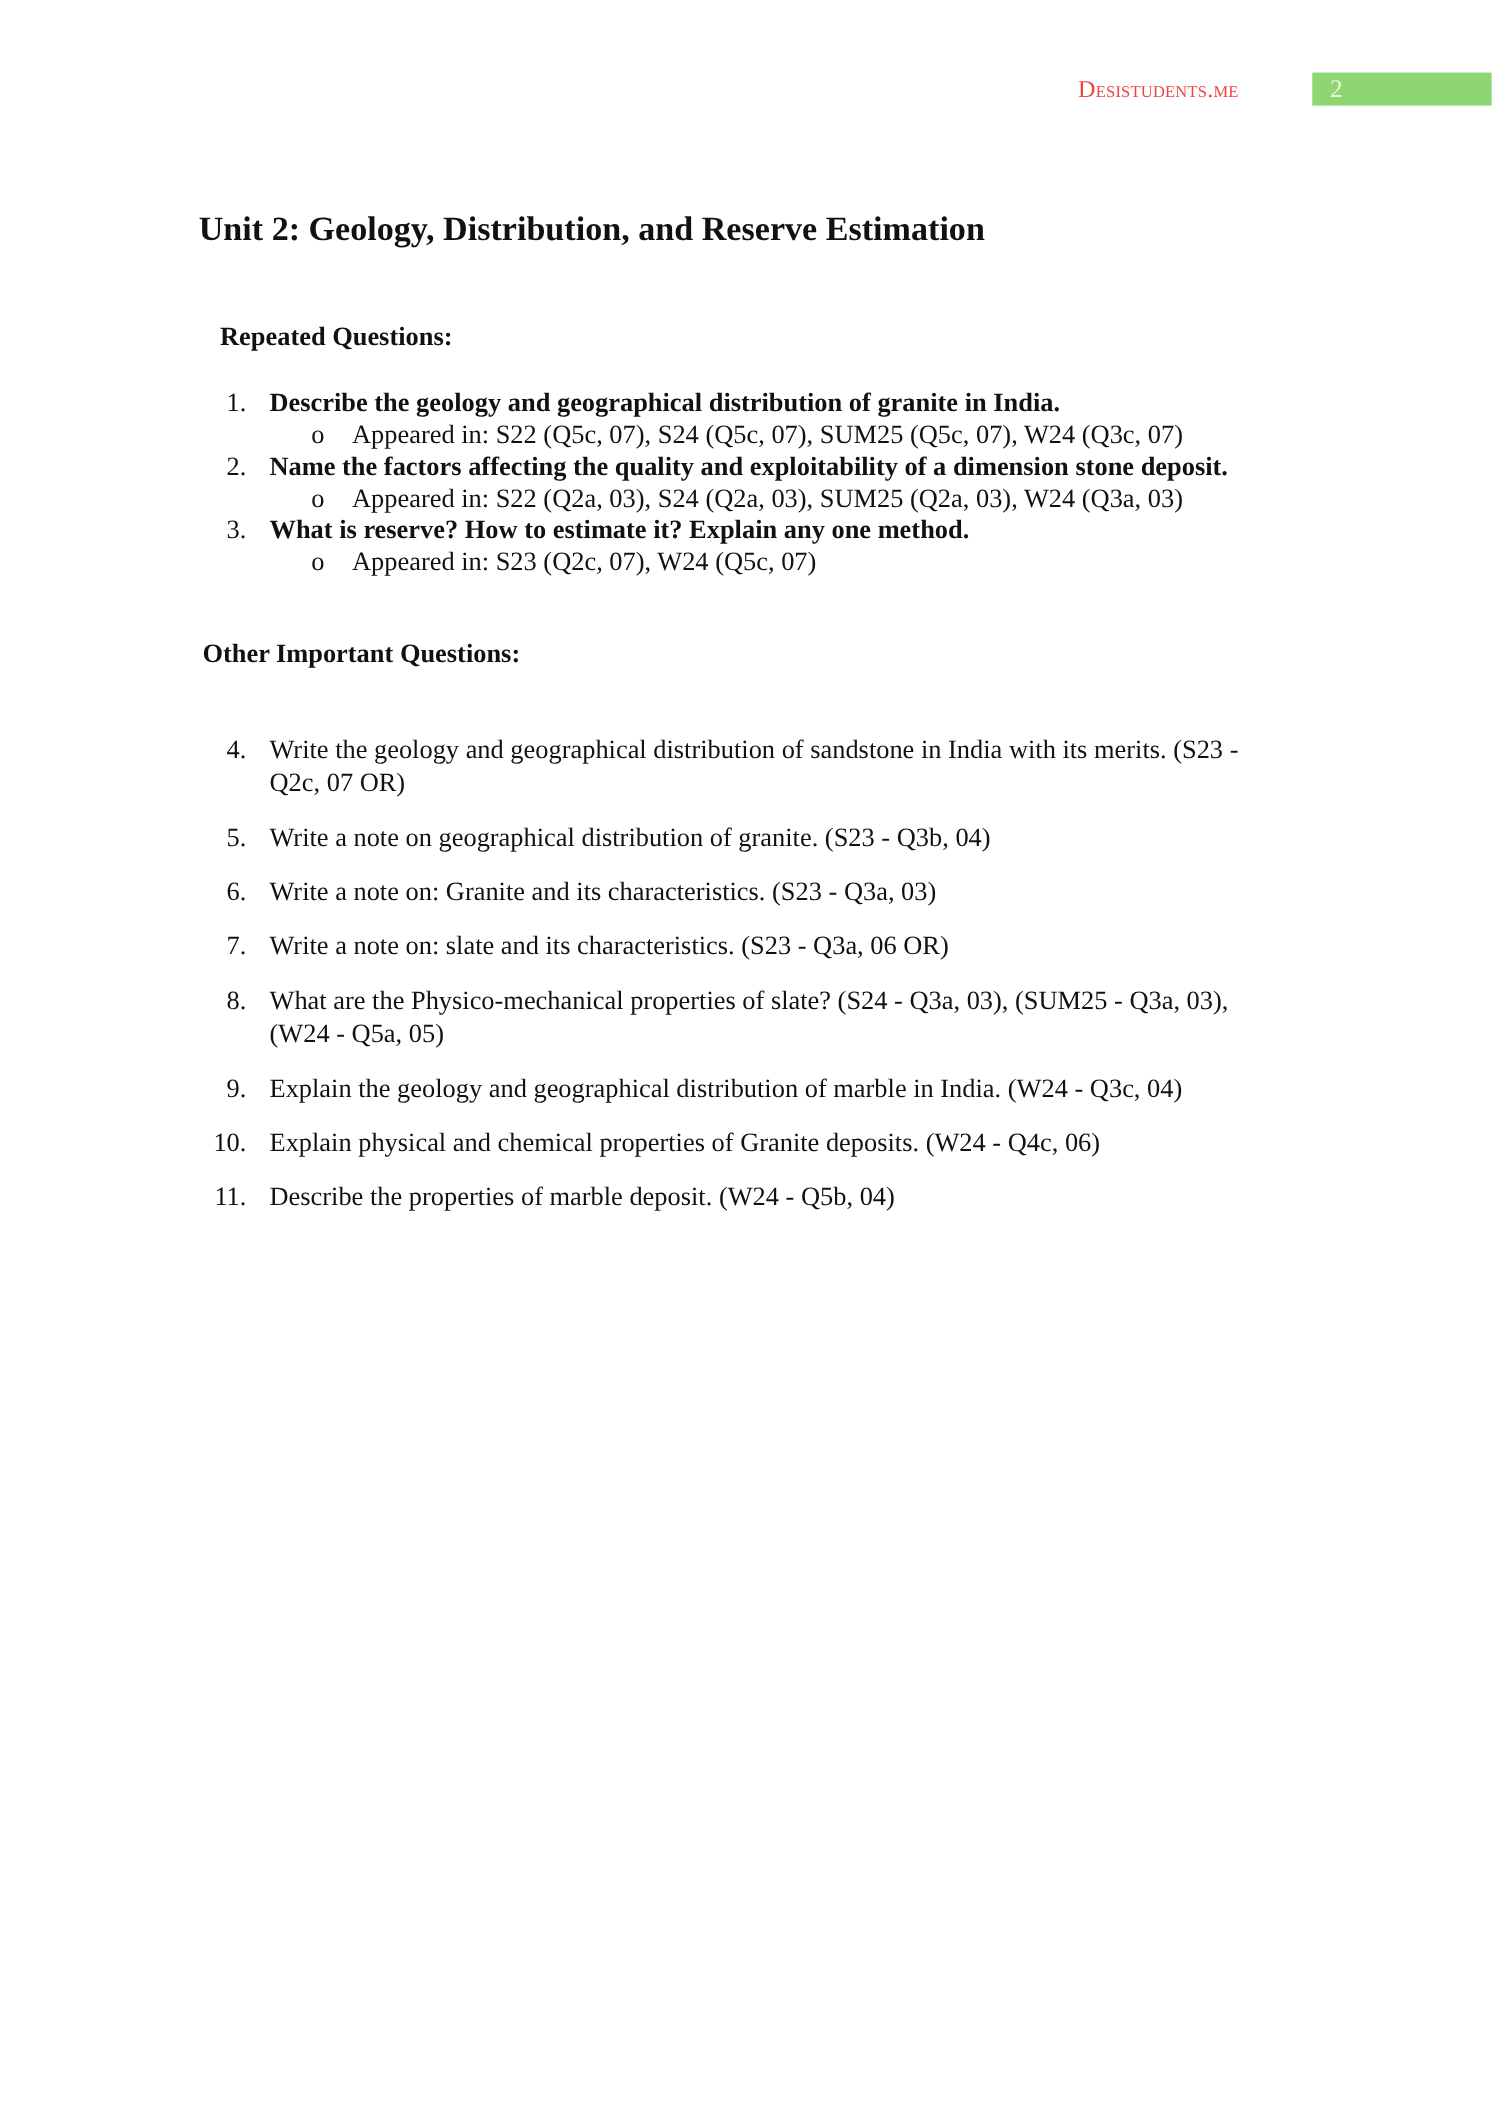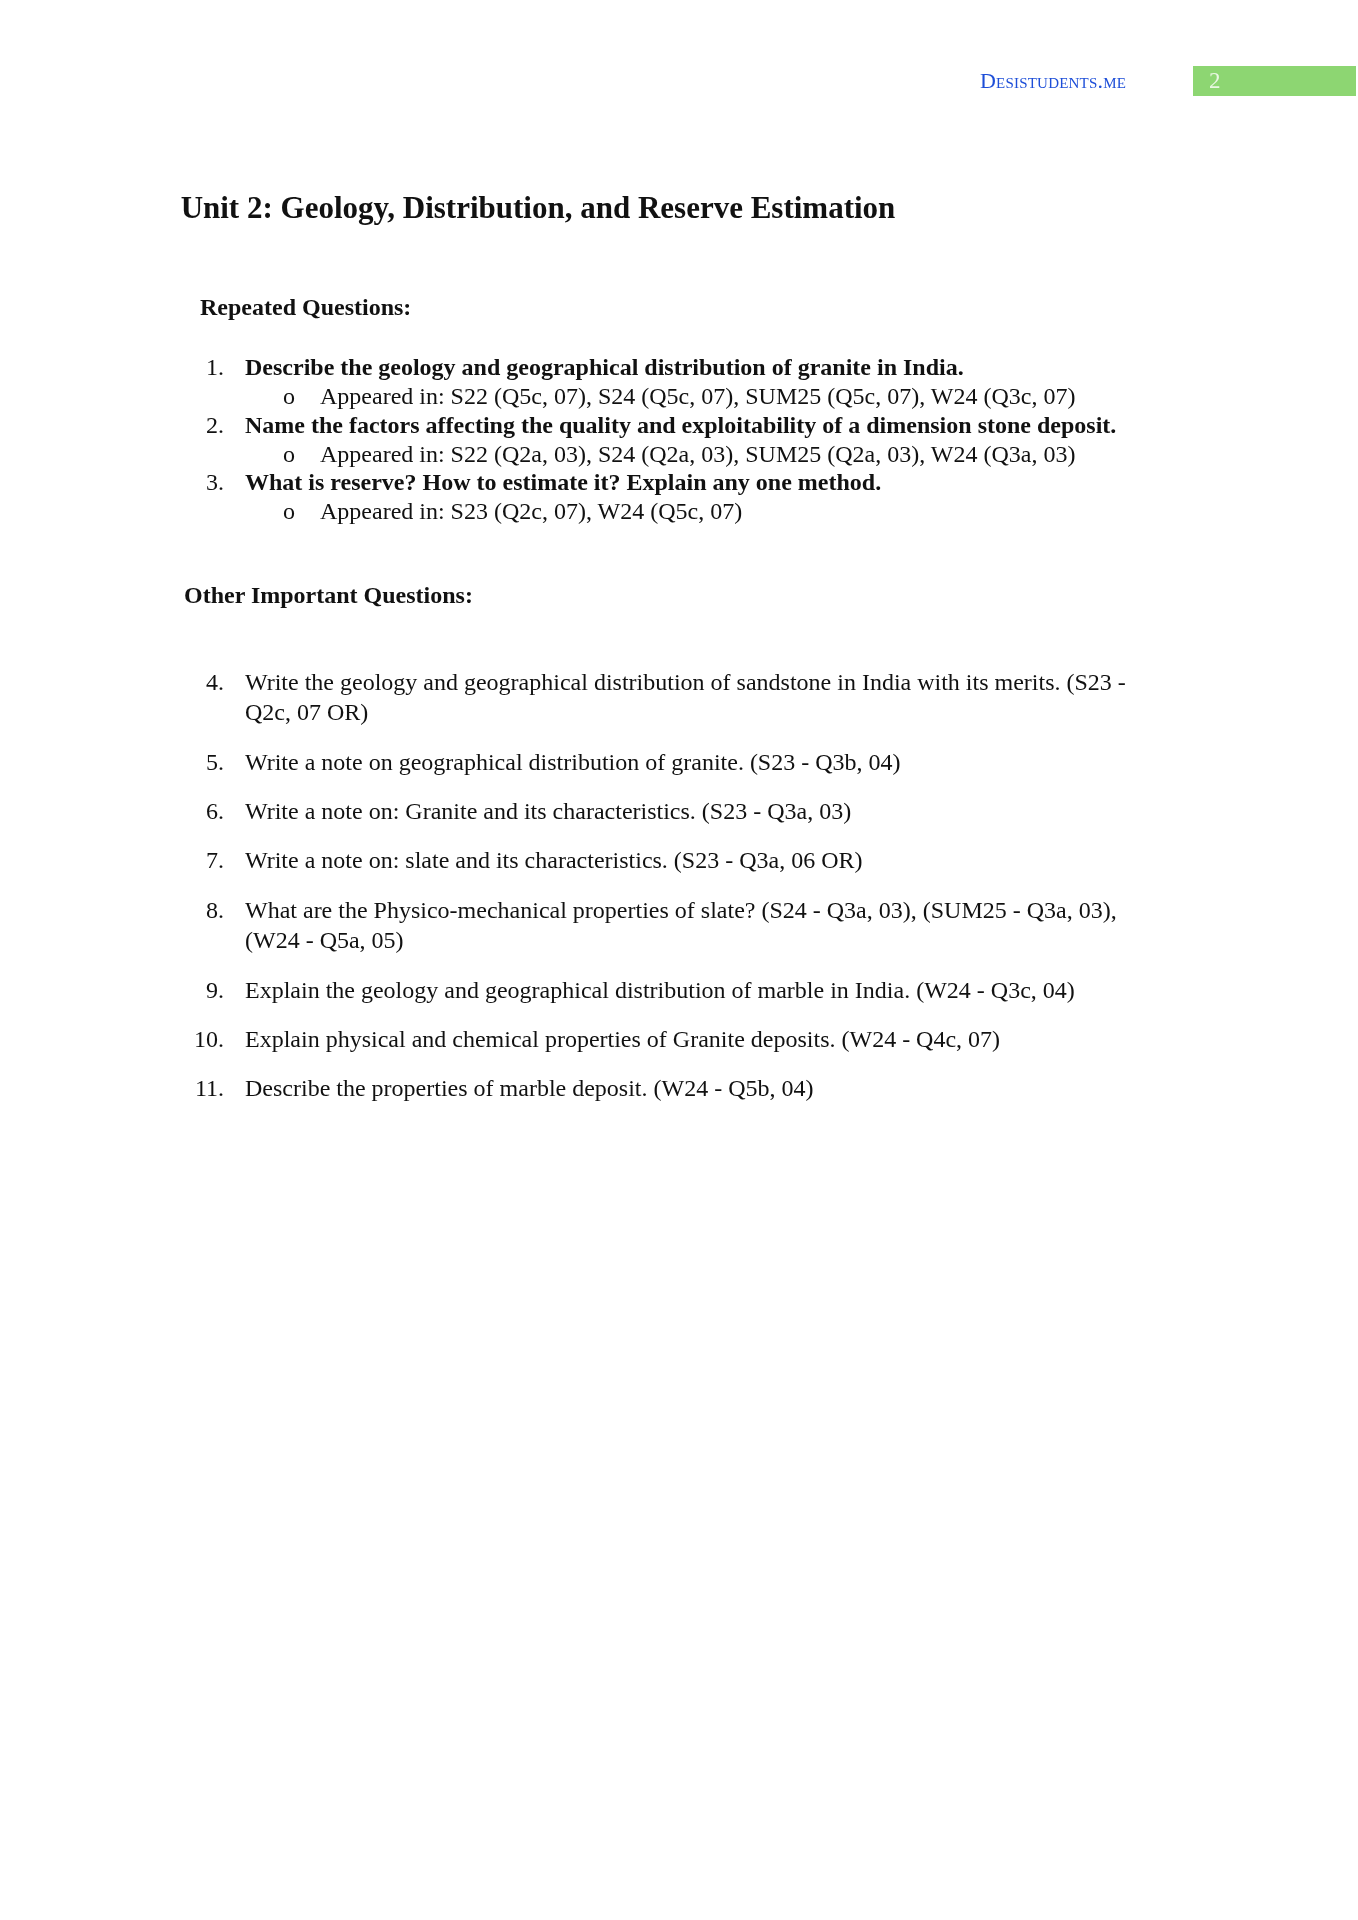--- a/index.html
+++ b/index.html
@@ -1,19 +1,19 @@
 <!DOCTYPE html>
 <html><head>
   <meta charset="utf-8">
   <style>
     html, body { margin: 0; padding: 0; background: #ffffff; }
     body { width: 1358px; height: 1920px; position: relative; overflow: hidden;
            font-family: "Liberation Serif", "DejaVu Serif", serif; color: #111; }
 
-    .header-site { position: absolute; left: 980px; top: 68px; font-size: 22px; color: #1d4ed8;
+    .header-site { position: absolute; left: 980px; top: 68px; font-size: 22px; color: #ef4444;
                    font-variant: small-caps; letter-spacing: 0.2px; }
     .header-badge { position: absolute; left: 1193px; top: 66px; width: 163px; height: 30px;
                     background: #8dd672; }
     .header-badge span { position: absolute; left: 16px; top: 2px; font-size: 23px; color: #e9f7e2; }
 
     .title { position: absolute; left: 0; top: 190px; width: 1076px; text-align: center;
              font-size: 31px; font-weight: bold; }
 
     .section-heading { position: absolute; left: 164px; font-size: 24px; font-weight: bold; }
 
@@ -90,18 +90,18 @@
 <div class="oq" style="top:895px;">
   <span class="num">8.</span>
   <span class="txt">What are the Physico-mechanical properties of slate? (S24 - Q3a, 03), (SUM25 - Q3a, 03), (W24 - Q5a, 05)</span>
 </div>
 <div class="oq" style="top:975px;">
   <span class="num">9.</span>
   <span class="txt">Explain the geology and geographical distribution of marble in India. (W24 - Q3c, 04)</span>
 </div>
 <div class="oq" style="top:1024px;">
   <span class="num">10.</span>
-  <span class="txt">Explain physical and chemical properties of Granite deposits. (W24 - Q4c, 07)</span>
+  <span class="txt">Explain physical and chemical properties of Granite deposits. (W24 - Q4c, 06)</span>
 </div>
 <div class="oq" style="top:1073px;">
   <span class="num">11.</span>
   <span class="txt">Describe the properties of marble deposit. (W24 - Q5b, 04)</span>
 </div>
 
 </body></html>

